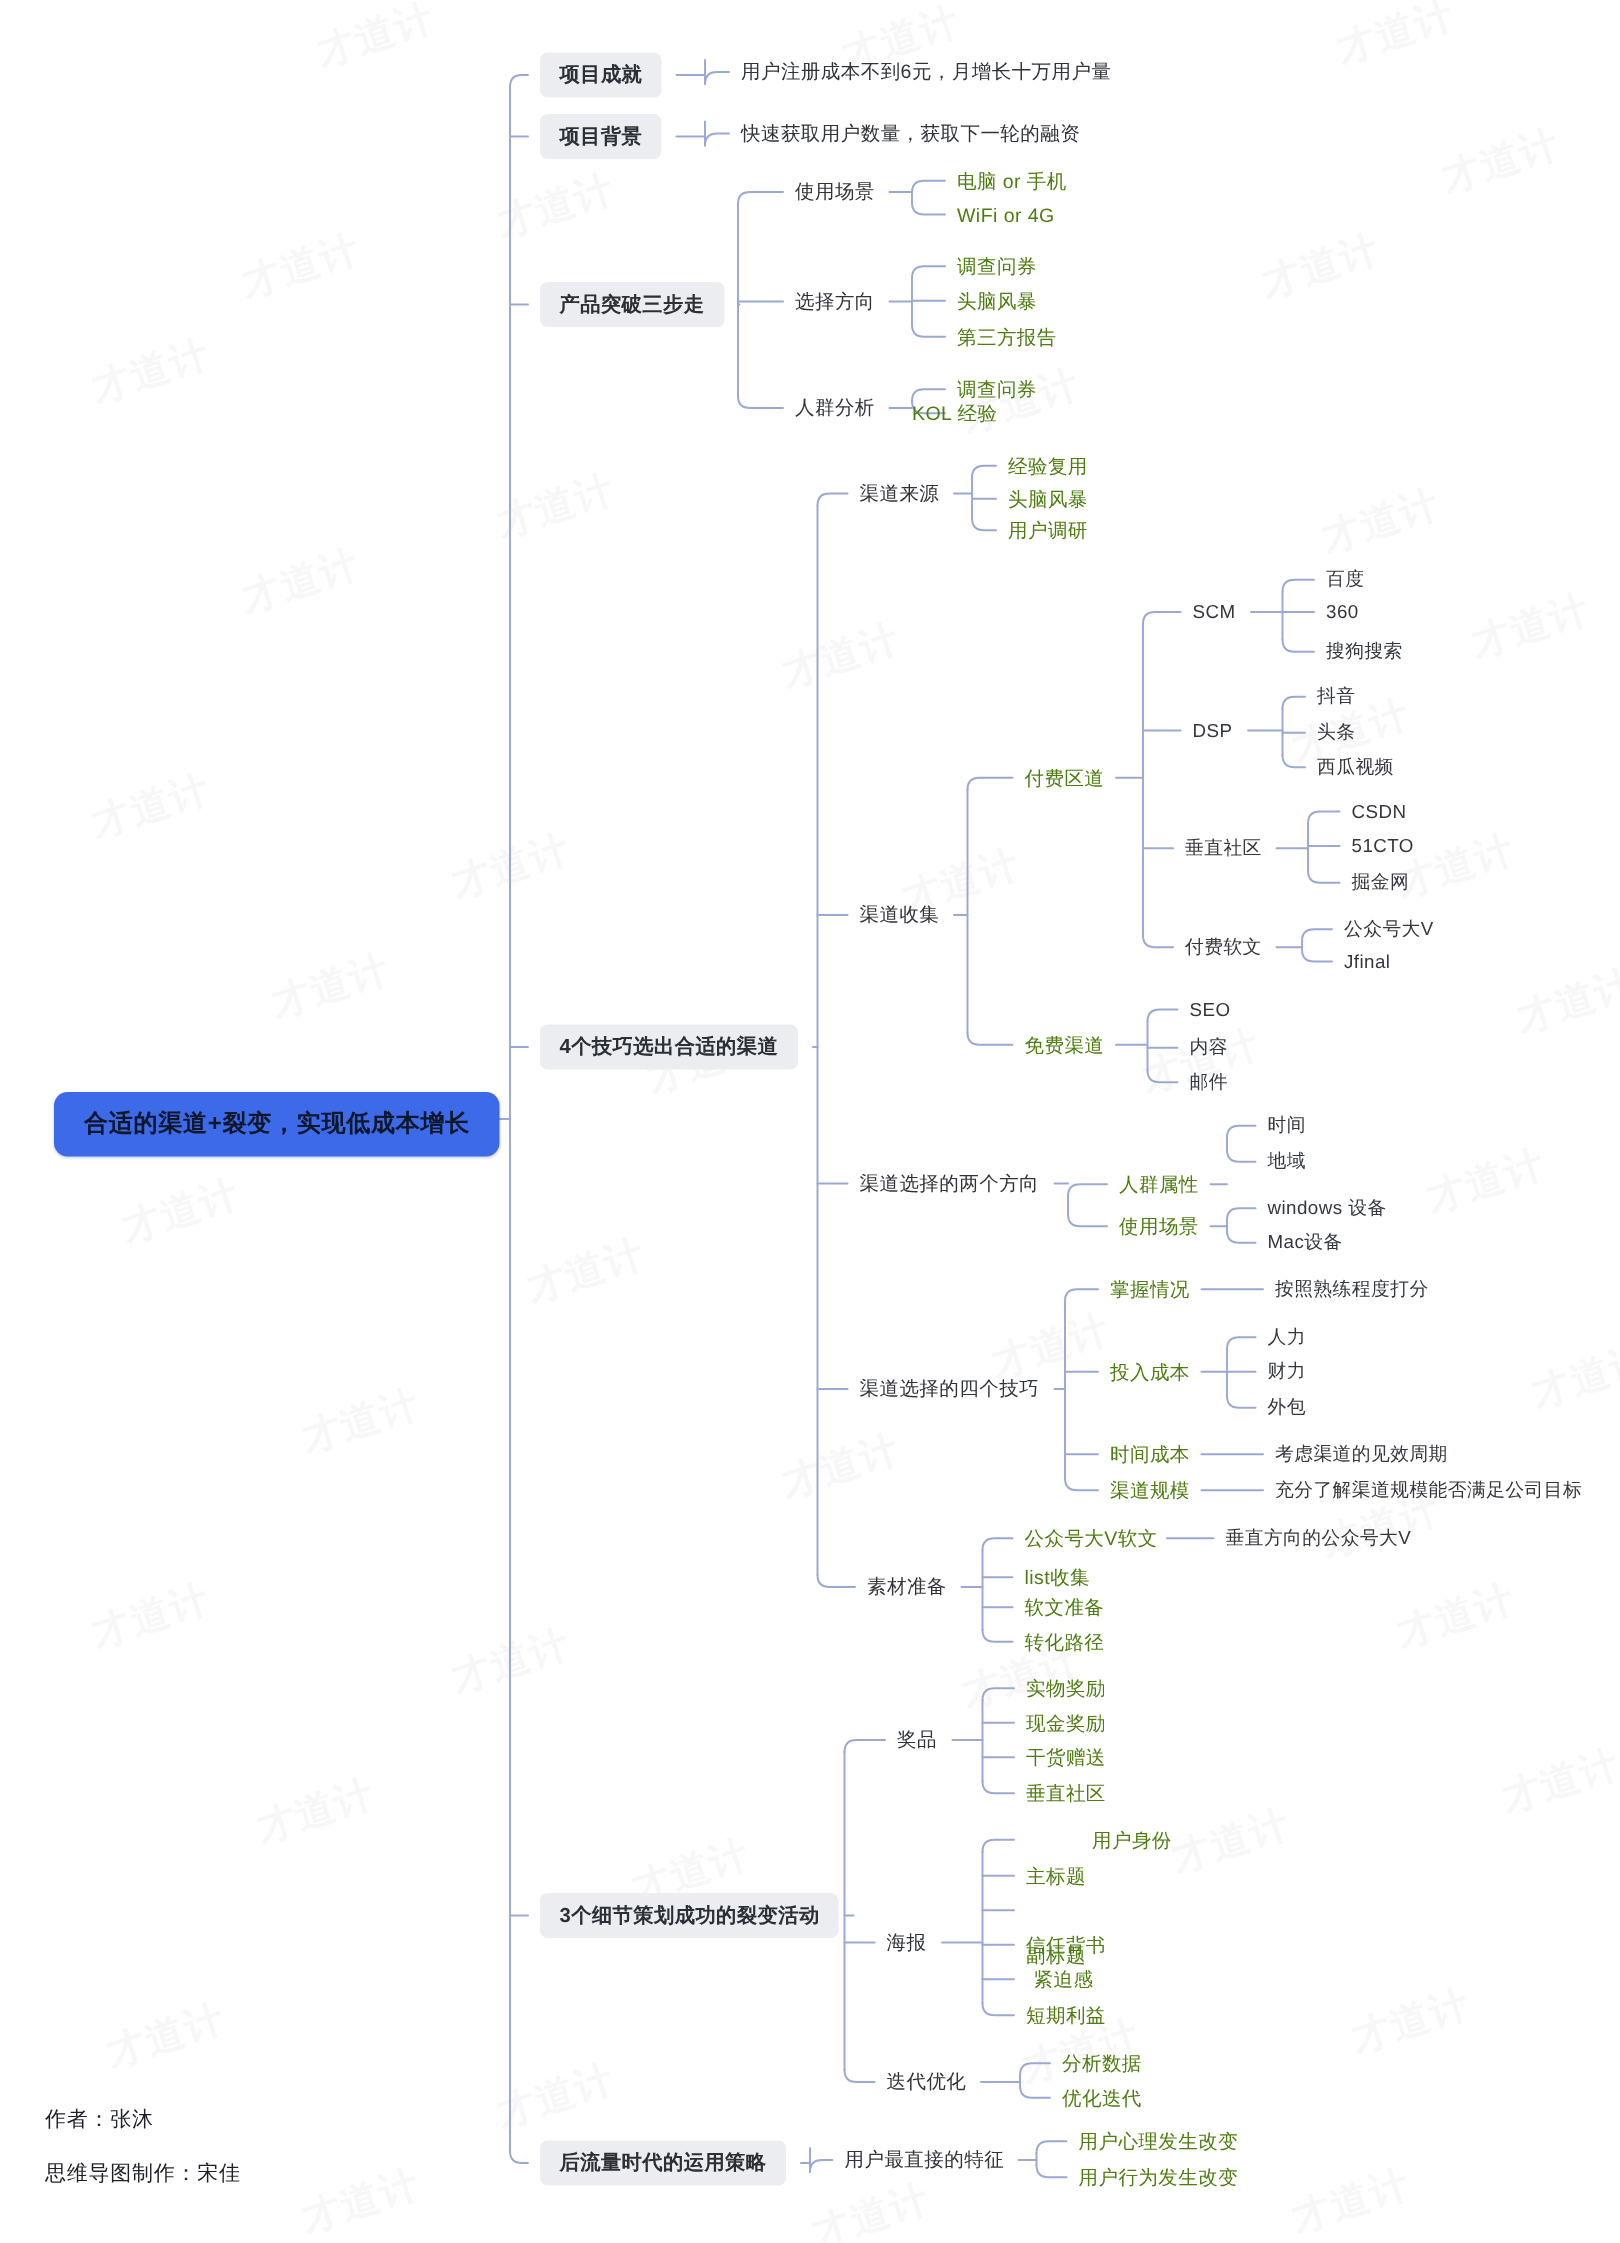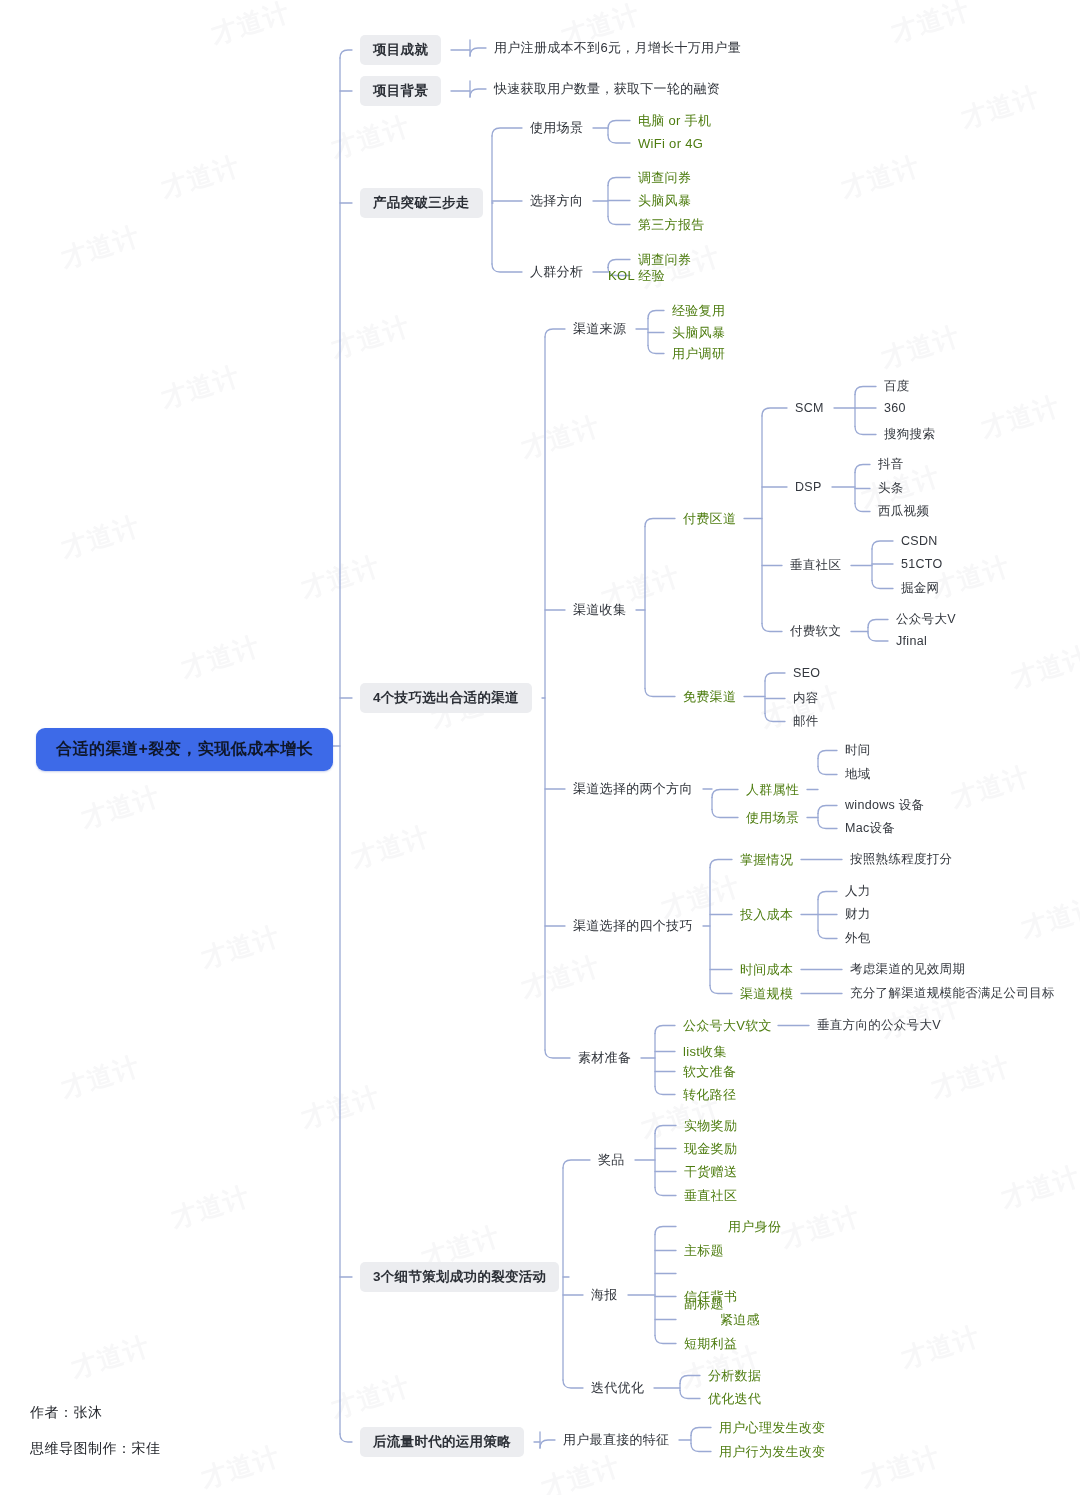--- a/index.html
+++ b/index.html
@@ -354,21 +354,21 @@
       <div class="node n-l3" style="left: 598px; top: 1151px;">奖品</div>
       <div class="node n-l4" style="left: 684px; top: 1117px;">实物奖励</div>
       <div class="node n-l4" style="left: 684px; top: 1140px;">现金奖励</div>
       <div class="node n-l4" style="left: 684px; top: 1163px;">干货赠送</div>
       <div class="node n-l4" style="left: 684px; top: 1187px;">垂直社区</div>
       <div class="node n-l3" style="left: 591px; top: 1286px;">海报</div>
       <div class="node n-l4" style="left: 684px; top: 1218px; margin-left: 44px;">用户身份</div>
       <div class="node n-l4" style="left: 684px; top: 1242px;">主标题</div>
       <div class="node n-l4" style="left: 684px; top: 1272px; margin-top: 23px;">副标题</div>
       <div class="node n-l4" style="left: 684px; top: 1288px;">信任背书</div>
-      <div class="node n-l4" style="left: 720px; top: 1311px;">紧迫感</div>
+      <div class="node n-l4" style="left: 689px; top: 1311px;">紧迫感</div>
       <div class="node n-l4" style="left: 684px; top: 1335px;">短期利益</div>
       <div class="node n-l3" style="left: 591px; top: 1379px;">迭代优化</div>
       <div class="node n-l4" style="left: 708px; top: 1367px;">分析数据</div>
       <div class="node n-l4" style="left: 708px; top: 1390px;">优化迭代</div>
       <div class="node n-l2" style="left: 360px; top: 1427px;">后流量时代的运用策略</div>
       <div class="node n-l3" style="left: 563px; top: 1431px;">用户最直接的特征</div>
       <div class="node n-l4" style="left: 719px; top: 1419px;">用户心理发生改变</div>
       <div class="node n-l4" style="left: 719px; top: 1443px;">用户行为发生改变</div>
     </div>
 

